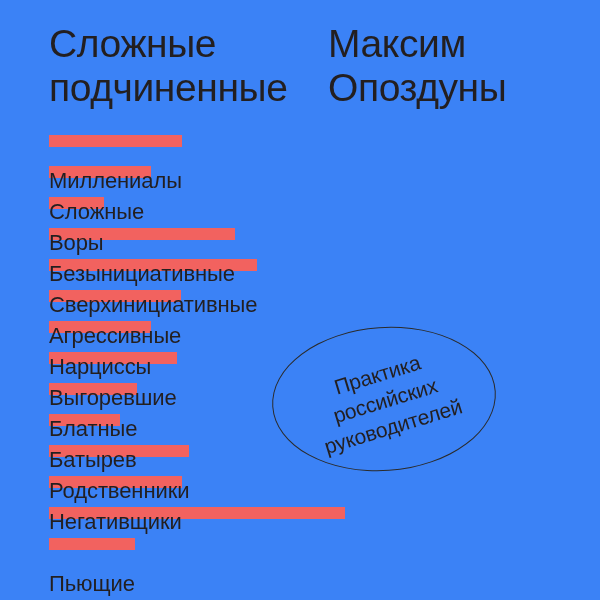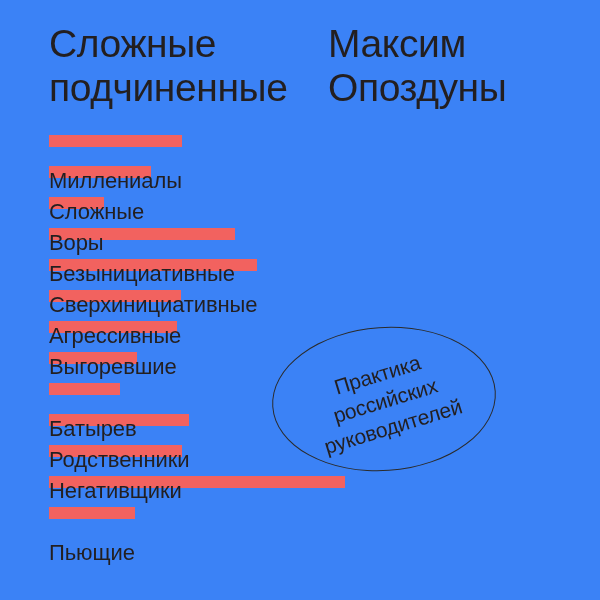--- a/index.html
+++ b/index.html
@@ -164,25 +164,30 @@
     </div>
     <div class="list-item">
       <span class="hl" style="width: 208.484px;"></span>
       <span class="txt">Сверхинициативные</span>
     </div>
     <div class="list-item">
       <span class="hl" style="width: 132.25px;"></span>
       <span class="txt">Агрессивные</span>
     </div>
     <div class="list-item">
+      <span class="hl" style="width: 102.266px;"></span>
+      <span class="txt">Нарциссы</span>
+    </div>
+    <div class="list-item">
       <span class="hl" style="width: 127.609px;"></span>
       <span class="txt">Выгоревшие</span>
     </div>
     <div class="list-item">
       <span class="hl" style="width: 88.3594px;"></span>
+      <span class="txt">Блатные</span>
     </div>
     <div class="list-item">
       <span class="hl" style="width: 70.75px;"></span>
       <span class="txt">Батырев</span>
     </div>
     <div class="list-item">
       <span class="hl" style="width: 140.359px;"></span>
       <span class="txt">Родственники</span>
     </div>
     <div class="list-item">

